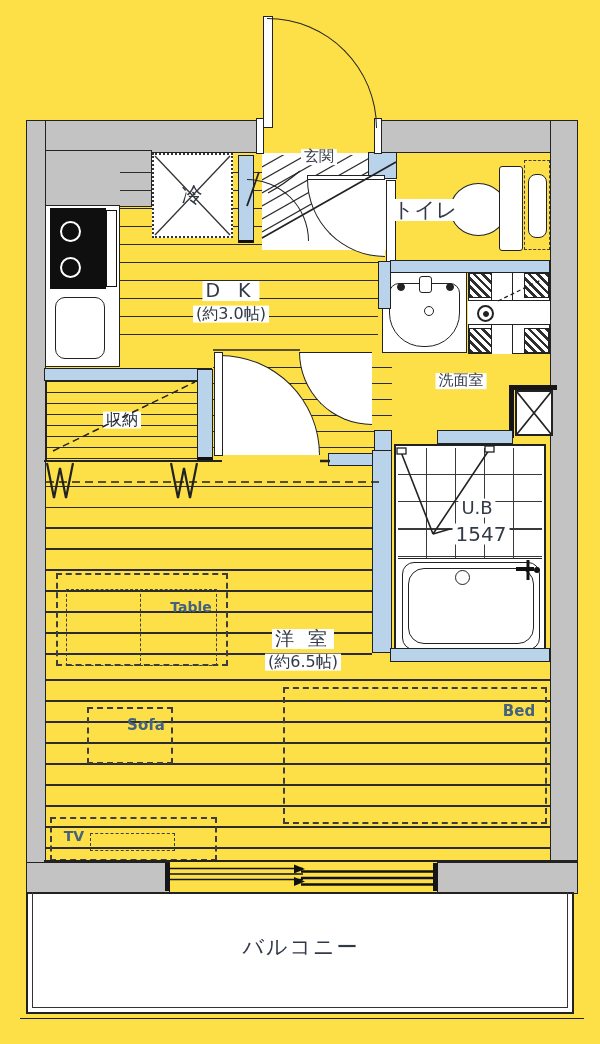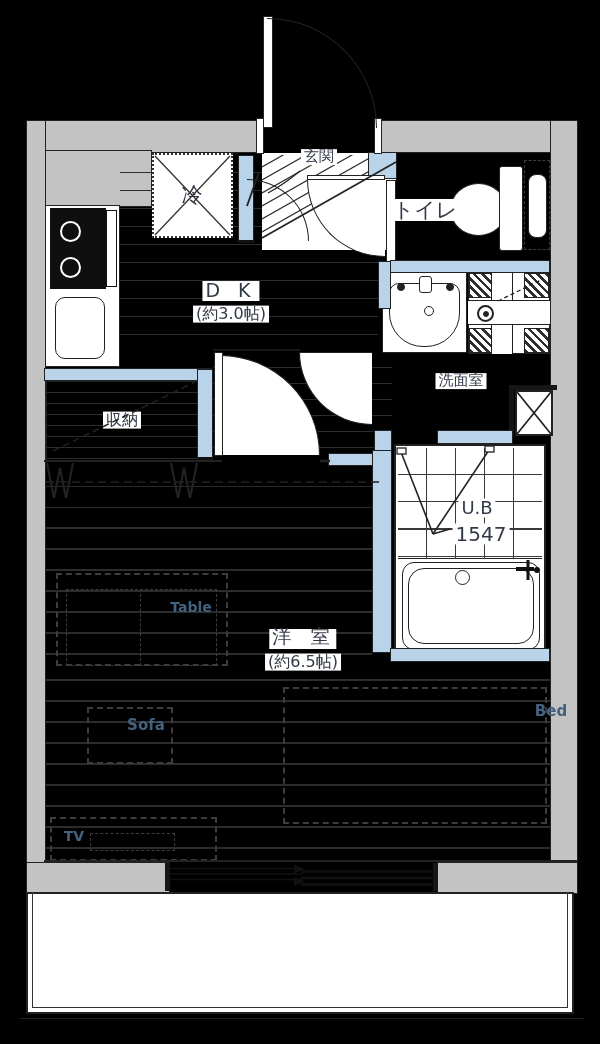--- a/index.html
+++ b/index.html
@@ -1,16 +1,16 @@
 <!DOCTYPE html>
 <html><head>
 <meta charset="utf-8">
 <style>
   html,body{margin:0;padding:0;background:#fff;}
-  .plan{position:relative;width:600px;height:1044px;background:#000000;overflow:hidden;
+  .plan{position:relative;width:600px;height:1044px;background:#fde047;overflow:hidden;
         font-family:"DejaVu Sans","Liberation Sans",sans-serif;}
   .abs{position:absolute;box-sizing:border-box;}
   .wall{position:absolute;box-sizing:border-box;background:#c3c3c3;border:1px solid #222;}
   .bwall{position:absolute;box-sizing:border-box;background:#b9d4ea;border:1.2px solid #222;}
   .blk{position:absolute;background:#161616;}
   .box{position:absolute;box-sizing:border-box;border:1.5px solid #222;background:#fff;}
   .dash{position:absolute;box-sizing:border-box;border:2px dashed #3d3d3d;background:transparent;}
   .dash2{position:absolute;box-sizing:border-box;border:1.8px dashed #3d3d3d;}
   .fan{position:absolute;box-sizing:border-box;border:1.5px solid #222;background:transparent;}
   .fan.tr{border-left:none;border-bottom:none;border-top-right-radius:100% 100%;}
@@ -154,25 +154,26 @@
 
   <div class="lbl" style="left:319px;top:157px;font-size:15px;">玄関</div>
   <div class="lbl" style="left:192px;top:195px;font-size:21px;">冷</div>
   <div class="lbl" style="left:425px;top:210px;font-size:21px;">トイレ</div>
   <div class="lbl" style="left:231px;top:291px;font-size:19px;letter-spacing:6px;">D K</div>
   <div class="lbl" style="left:231px;top:314px;font-size:16px;">(約3.0帖)</div>
   <div class="lbl" style="left:461px;top:381px;font-size:15px;">洗面室</div>
   <div class="lbl" style="left:122px;top:420px;font-size:16px;">収納</div>
   <div class="lbl" style="left:477px;top:508px;font-size:18px;">U.B</div>
   <div class="lbl" style="left:481px;top:534px;font-size:20px;">1547</div>
-  <div class="lbl" style="left:303px;top:639px;font-size:19px;letter-spacing:4px;font-family:Liberation Mono, monospace;">洋 室</div>
+  <div class="lbl" style="left:303px;top:639px;font-size:19px;letter-spacing:4px;">洋 室</div>
   <div class="lbl" style="left:303px;top:662px;font-size:16px;">(約6.5帖)</div>
+  <div class="lbl" style="left:301px;top:947px;font-size:21px;letter-spacing:2px;">バルコニー</div>
   <div class="flbl" style="left:191px;top:607px;font-size:14px;">Table</div>
   <div class="flbl" style="left:146px;top:725px;font-size:15px;">Sofa</div>
-  <div class="flbl" style="left:519px;top:711px;font-size:15px;margin-left:32px;">Bed</div>
+  <div class="flbl" style="left:519px;top:711px;font-size:15px;">Bed</div>
   <div class="flbl" style="left:74px;top:836px;font-size:14px;">TV</div>
 
   <svg class="ovl" width="600" height="1044">
 
     <line x1="155" y1="156" x2="230" y2="235" stroke="#333" stroke-width="1.3"></line>
     <line x1="230" y1="156" x2="155" y2="235" stroke="#333" stroke-width="1.3"></line>
 
     <line x1="262" y1="238" x2="396" y2="162" stroke="#222" stroke-width="1.7"></line>
     <path d="M300,171 Q283,185 268,193" stroke="#222" stroke-width="1.2" fill="none"></path>
 

